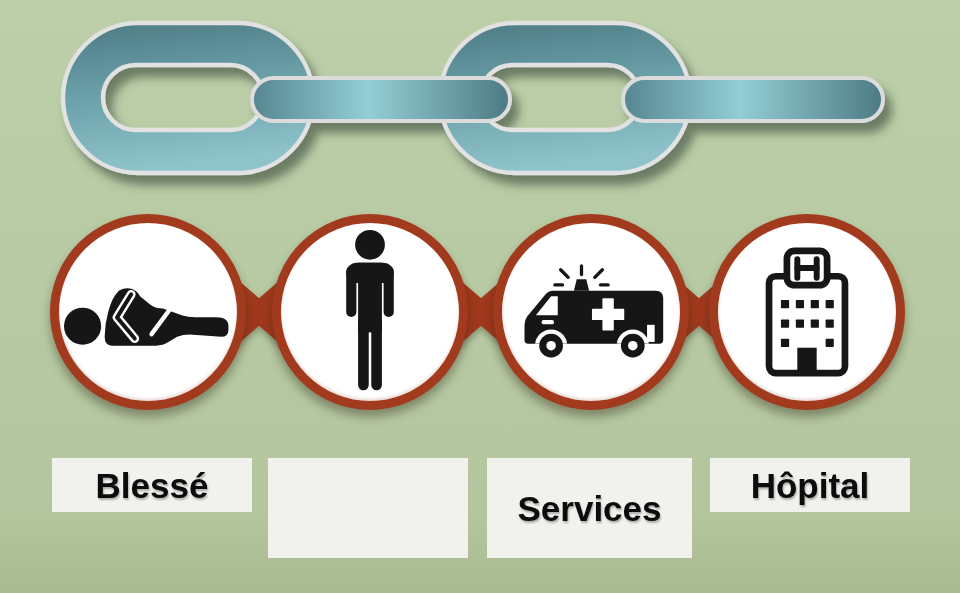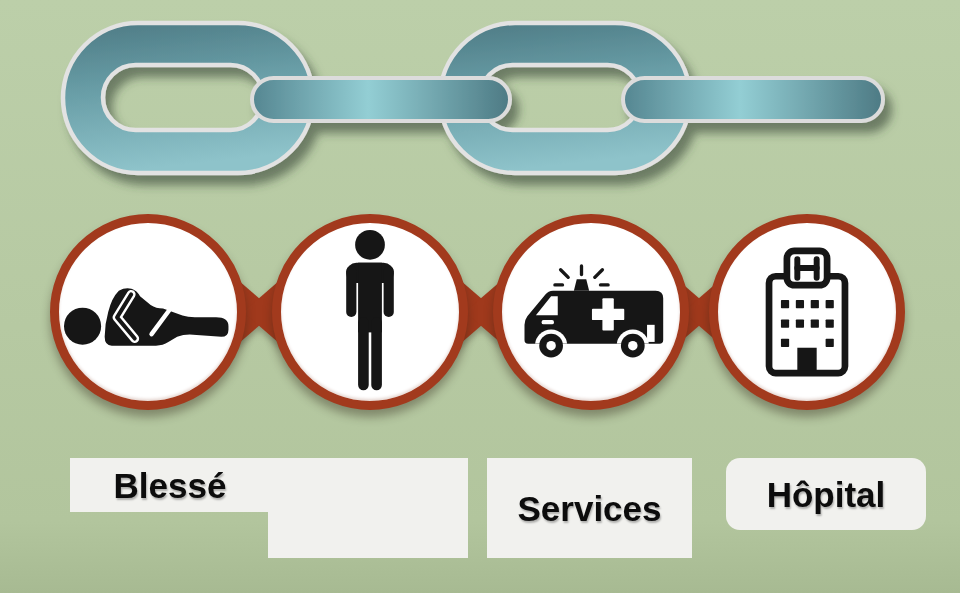--- a/index.html
+++ b/index.html
@@ -65,24 +65,24 @@
     justify-content: center;
     text-align: center;
     font-weight: bold;
     font-size: 35px;
     line-height: 47px;
     color: #0c0c0c;
     text-shadow: 1px 2px 2px rgba(0,0,0,0.28);
   }
   .label-line { display: block; white-space: nowrap; }
   .label-line:empty { display: none; }
-  .l1 { left: 52px;  width: 200px; height: 54px; margin-left: 18px; }
+  .l1 { left: 52px;  width: 200px; height: 54px; }
   .l2 { left: 268px; width: 200px; height: 100px; }
   .l3 { left: 487px; width: 205px; height: 100px; }
-  .l4 { left: 726px; width: 200px; height: 72px; border-radius: 14px; }
+  .l4 { left: 710px; width: 200px; height: 54px; }
 
   .icon-svg { display: block; }
 </style>
 </head>
 <body>
 
 <div class="stage">
 
   <svg class="chain" viewBox="0 0 960 200" aria-hidden="true">
     <defs>

